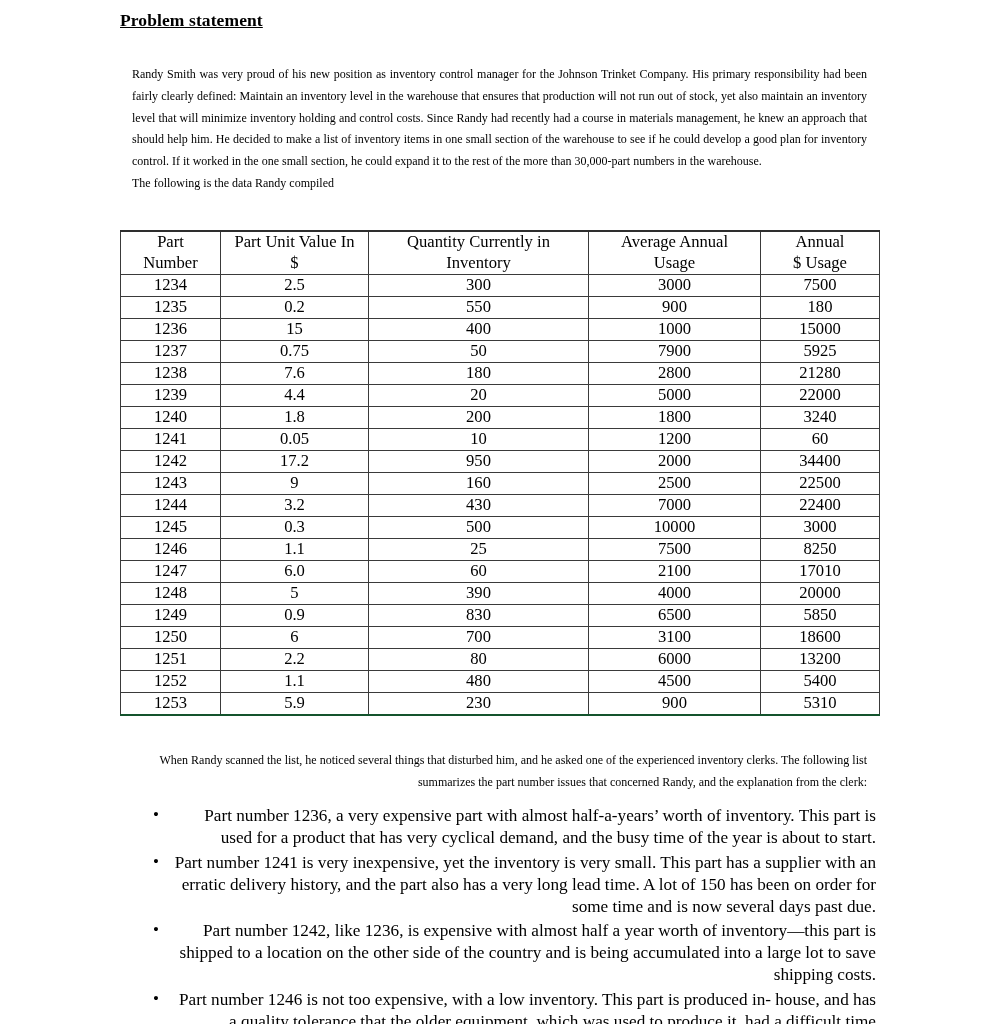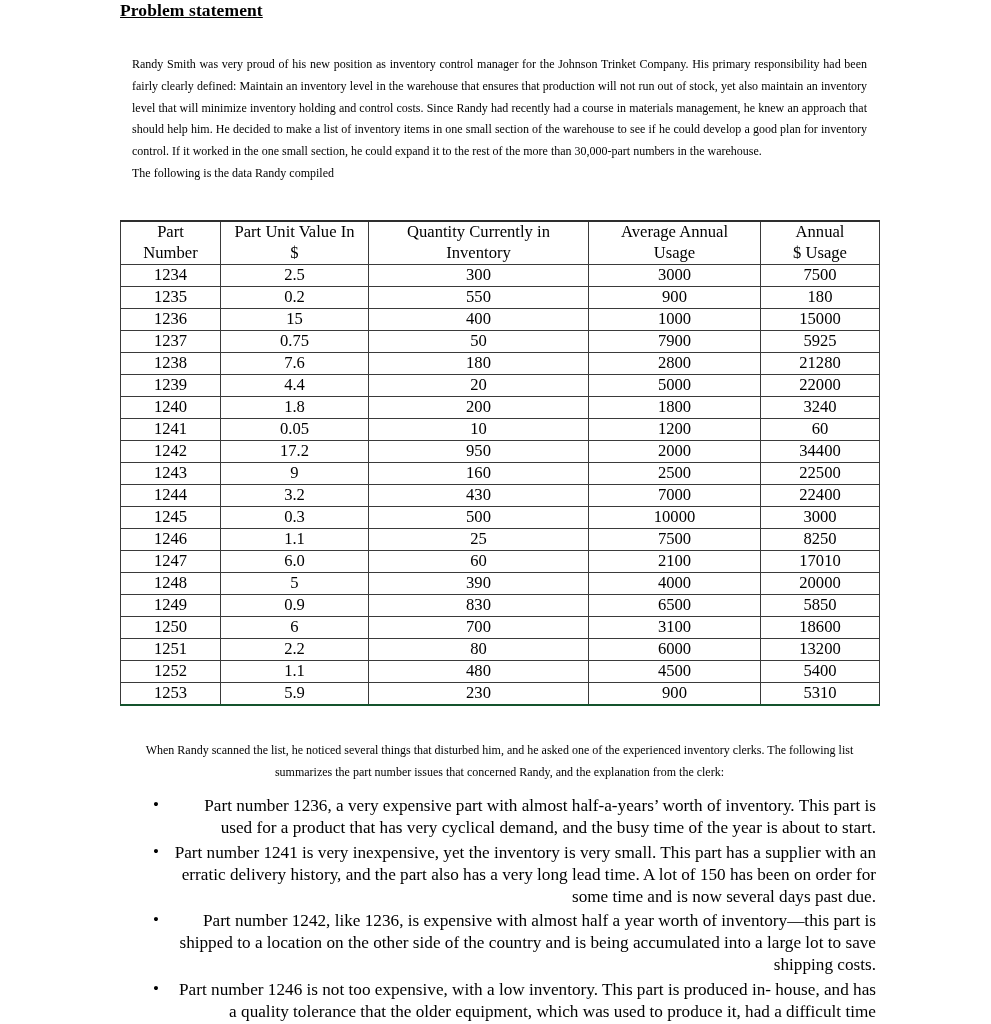--- a/index.html
+++ b/index.html
@@ -28,40 +28,41 @@
     top: 0;
     width: 759px;
   }
 
   
   .doc-title {
     font-size: 17.5px;
     font-weight: bold;
     text-decoration: underline;
     margin: 0;
+    padding-top: 10px;
     letter-spacing: 0.1px;
   }
 
   
   .para {
     font-size: 12px;
     line-height: 21.8px;
     margin: 12px;
   }
   .para-intro {
     text-align: justify;
     text-justify: inter-word;
     padding-top: 21px;
   }
   .para-intro .lastline {
     display: block;
     text-align: left;
   }
   .para-left {
-    text-align: center;
+    text-align: right;
   }
 
   
   .table-wrap {
     padding-top: 23px;
   }
   table.inv {
     border-collapse: collapse;
     width: 759px;
     table-layout: fixed;

